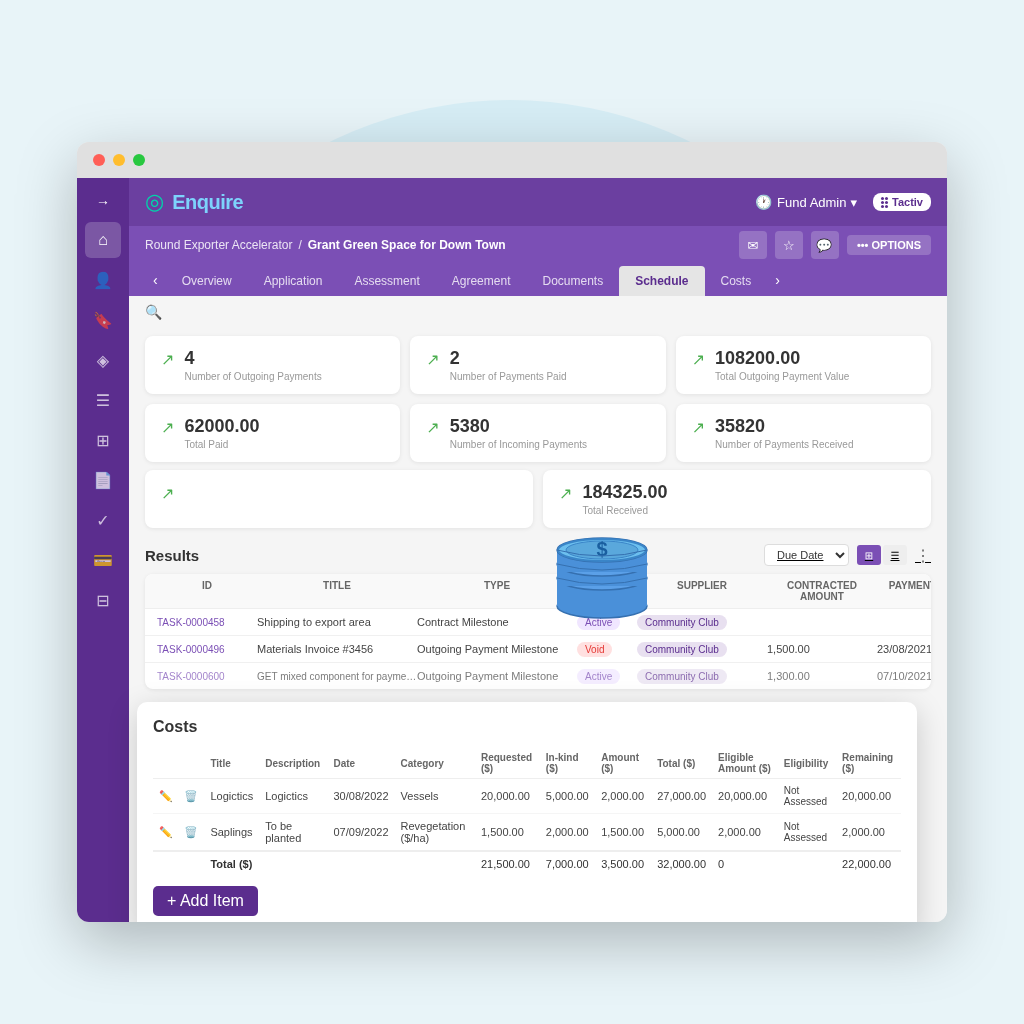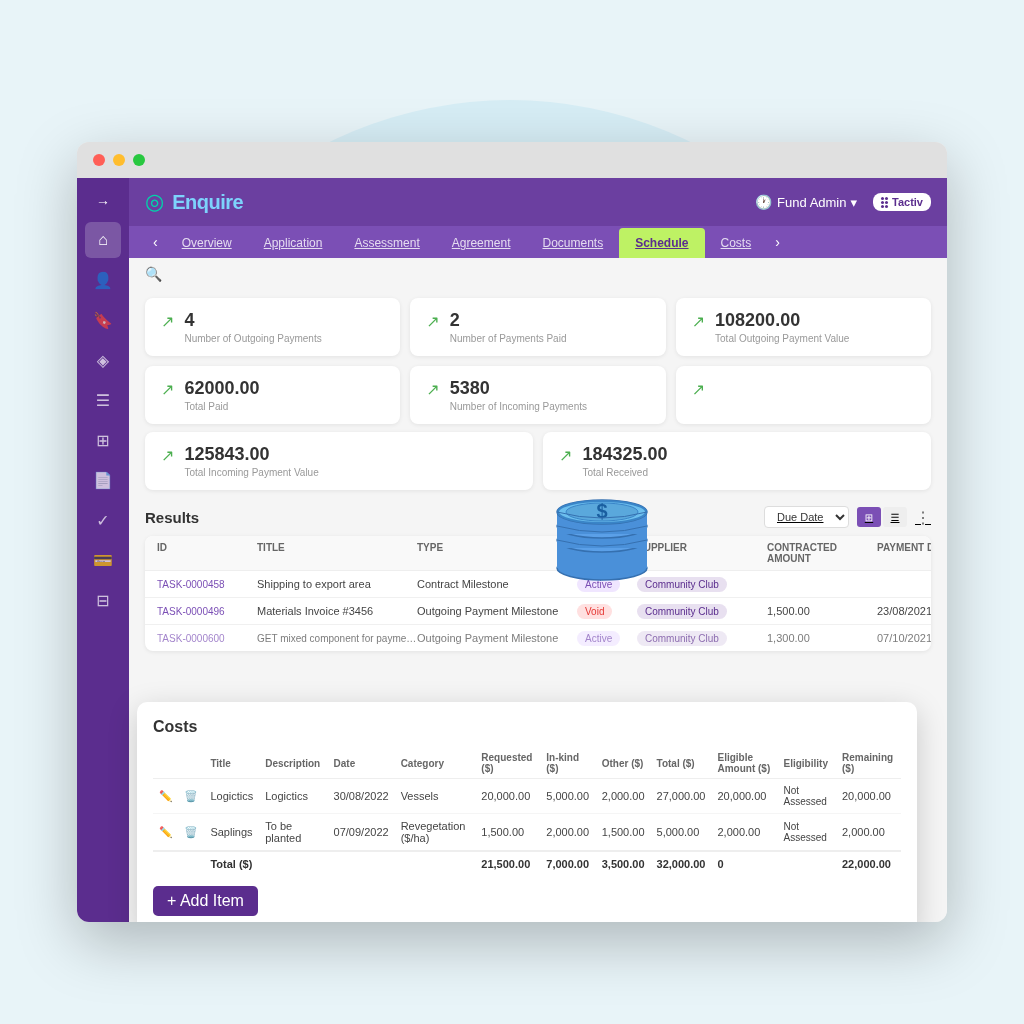--- a/index.html
+++ b/index.html
@@ -215,24 +215,23 @@
       padding: 0 16px;
       border-bottom: none;
     }
     .tab-item {
       padding: 8px 16px;
       color: rgba(255,255,255,0.8);
       font-size: 12px;
       cursor: pointer;
       border-radius: 4px 4px 0 0;
       position: relative;
-      text-decoration: underline;
     }
     .tab-item.active {
-      background: #bef264;
+      background: #e5e5e5;
       color: #5b2d8e;
       font-weight: 600;
     }
     .tab-arrow {
       color: white;
       padding: 8px 8px;
       cursor: pointer;
       font-size: 14px;
     }
 
@@ -339,20 +338,21 @@
       grid-template-columns: 100px 160px 160px 60px 130px 110px 100px 90px 90px;
       background: #f9f9f9;
       border-bottom: 1px solid #eee;
       padding: 6px 12px;
     }
     .table-header-cell {
       font-size: 10px;
       font-weight: 600;
       color: #666;
       text-transform: uppercase;
+      text-align: center;
     }
     .table-row {
       display: grid;
       grid-template-columns: 100px 160px 160px 60px 130px 110px 100px 90px 90px;
       border-bottom: 1px solid #f0f0f0;
       padding: 7px 12px;
       align-items: center;
     }
     .table-row:last-child { border-bottom: none; }
     .table-cell {
@@ -422,21 +422,21 @@
     .costs-table td {
       padding: 6px 6px;
       color: #444;
       border-bottom: 1px solid #f5f5f5;
       vertical-align: middle;
     }
     .costs-table tr:last-child td { border-bottom: none; }
     .edit-icon { color: #5b2d8e; cursor: pointer; }
     .delete-icon { color: #e57373; cursor: pointer; }
     .not-assessed { color: #e57373; font-size: 10px; }
-    .total-row td { font-weight: 700; color: #333; }
+    .total-row td { font-weight: 400; color: #333; }
     .total-highlight { color: #5b2d8e; font-weight: 700; }
 
     .add-item-btn {
       margin-top: 10px;
       background: #5b2d8e;
       color: white;
       border: none;
       padding: 6px 14px;
       border-radius: 5px;
       font-size: 16px;
@@ -501,20 +501,35 @@
               <span>
                   <span class="tactiv-dot"></span>
                   <span class="tactiv-dot"></span>
                 </span>
             </div>
             <span>Tactiv</span>
           </div>
         </div>
       </div>
 
+      <div class="breadcrumb-bar">
+        <div class="breadcrumb-text">
+          <span>Round Exporter Accelerator</span>
+          <span>/</span>
+          <span class="breadcrumb-bold">Grant Green Space for Down Town</span>
+        </div>
+        <div class="breadcrumb-actions">
+          <div class="bc-icon-btn">✉</div>
+          <div class="bc-icon-btn">☆</div>
+          <div class="bc-icon-btn">💬</div>
+          <div class="options-btn">
+            <span>••• OPTIONS</span>
+          </div>
+        </div>
+      </div>
 
       <div class="tab-nav">
         <span class="tab-arrow">‹</span>
         <div class="tab-item">Overview</div>
         <div class="tab-item">Application</div>
         <div class="tab-item">Assessment</div>
         <div class="tab-item">Agreement</div>
         <div class="tab-item">Documents</div>
         <div class="tab-item active">Schedule</div>
         <div class="tab-item">Costs</div>
@@ -556,30 +571,30 @@
         </div>
         <div class="stat-card">
           <span class="stat-trend">↗</span>
           <div class="stat-info">
             <div class="stat-value">5380</div>
             <div class="stat-label">Number of Incoming Payments</div>
           </div>
         </div>
         <div class="stat-card">
           <span class="stat-trend">↗</span>
+          <div class="stat-info">
+            <div class="stat-value">35820</div>
+            <div class="stat-label">Number of Payments Received</div>
+          </div>
         </div>
       </div>
 
       <div style="display:grid;grid-template-columns:1fr 1fr;gap:10px;padding:0 16px 8px 16px;background:#f5f5f5;">
         <div class="stat-card">
           <span class="stat-trend">↗</span>
-          <div class="stat-info">
-            <div class="stat-value">125843.00</div>
-            <div class="stat-label">Total Incoming Payment Value</div>
-          </div>
         </div>
         <div class="stat-card">
           <span class="stat-trend">↗</span>
           <div class="stat-info">
             <div class="stat-value">184325.00</div>
             <div class="stat-label">Total Received</div>
           </div>
         </div>
       </div>
 
@@ -679,21 +694,21 @@
       <thead>
         <tr>
           <th style="width:20px;"></th>
           <th style="width:20px;"></th>
           <th>Title</th>
           <th>Description</th>
           <th>Date</th>
           <th>Category</th>
           <th>Requested ($)</th>
           <th>In-kind ($)</th>
-          <th>Other ($)</th>
+          <th>Amount ($)</th>
           <th>Total ($)</th>
           <th>Eligible Amount ($)</th>
           <th>Eligibility</th>
           <th>Remaining ($)</th>
         </tr>
       </thead>
       <tbody>
         <tr>
           <td><span class="edit-icon">✏️</span></td>
           <td><span class="delete-icon">🗑️</span></td>

